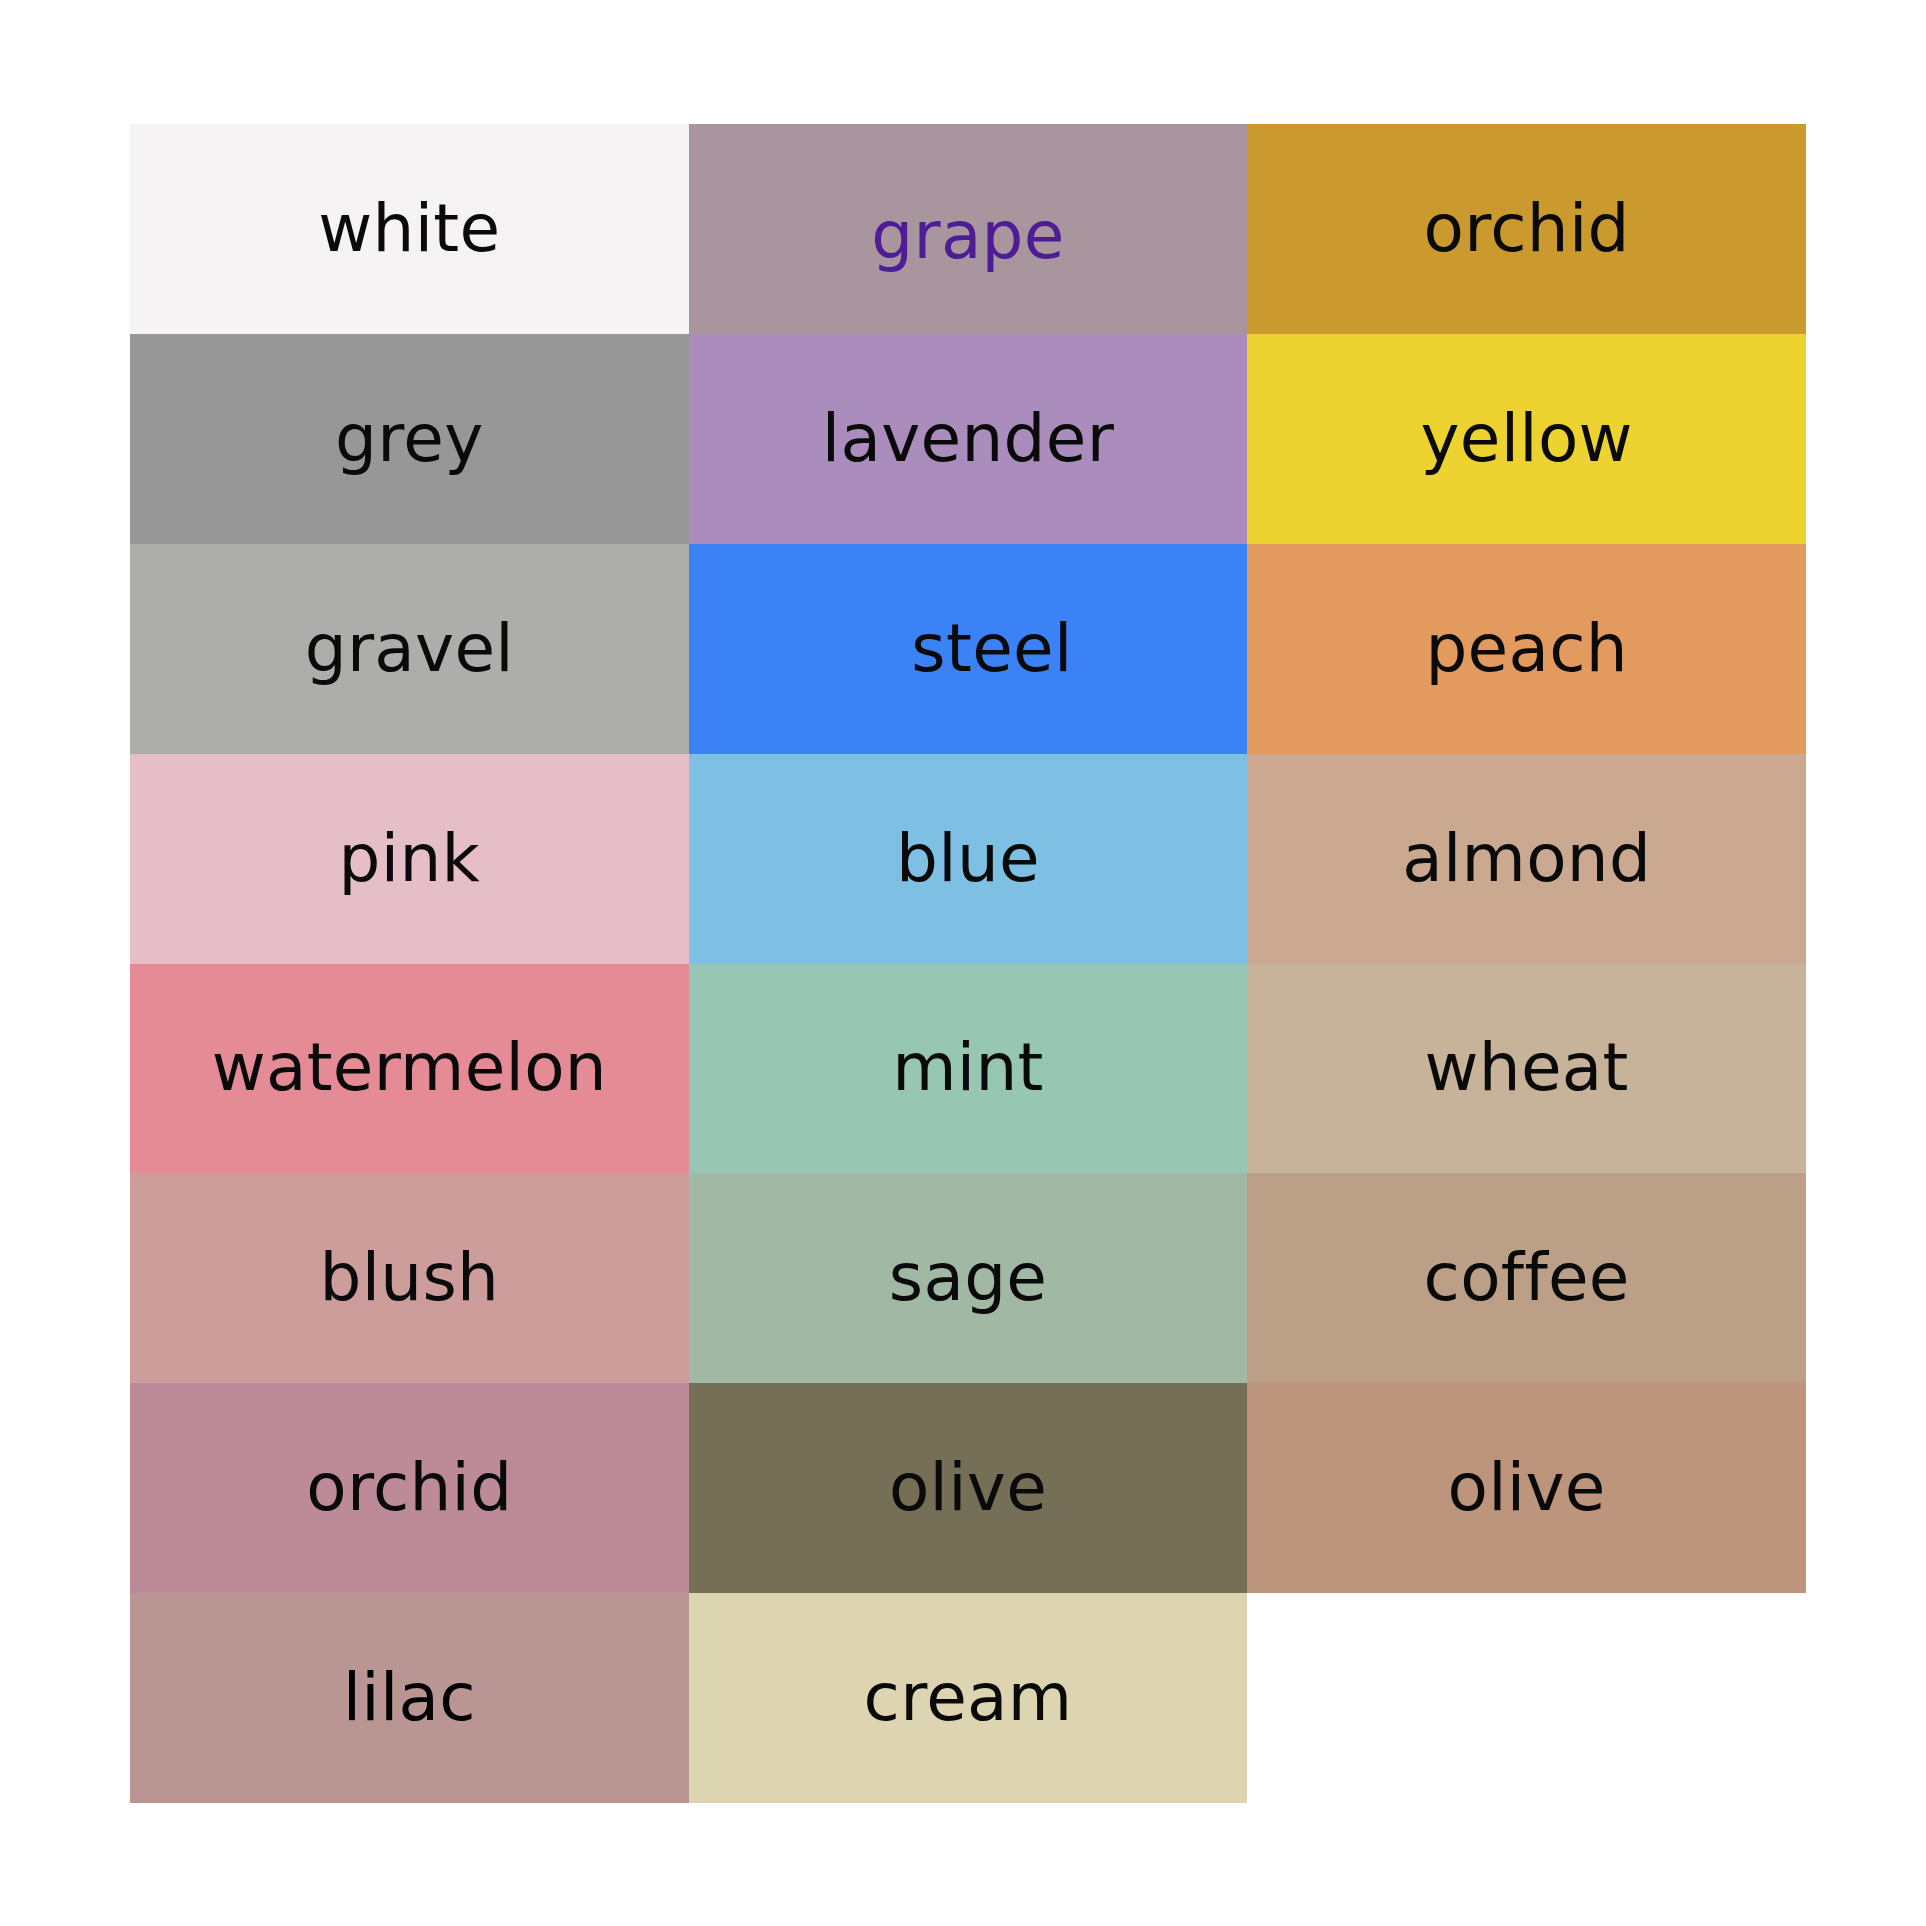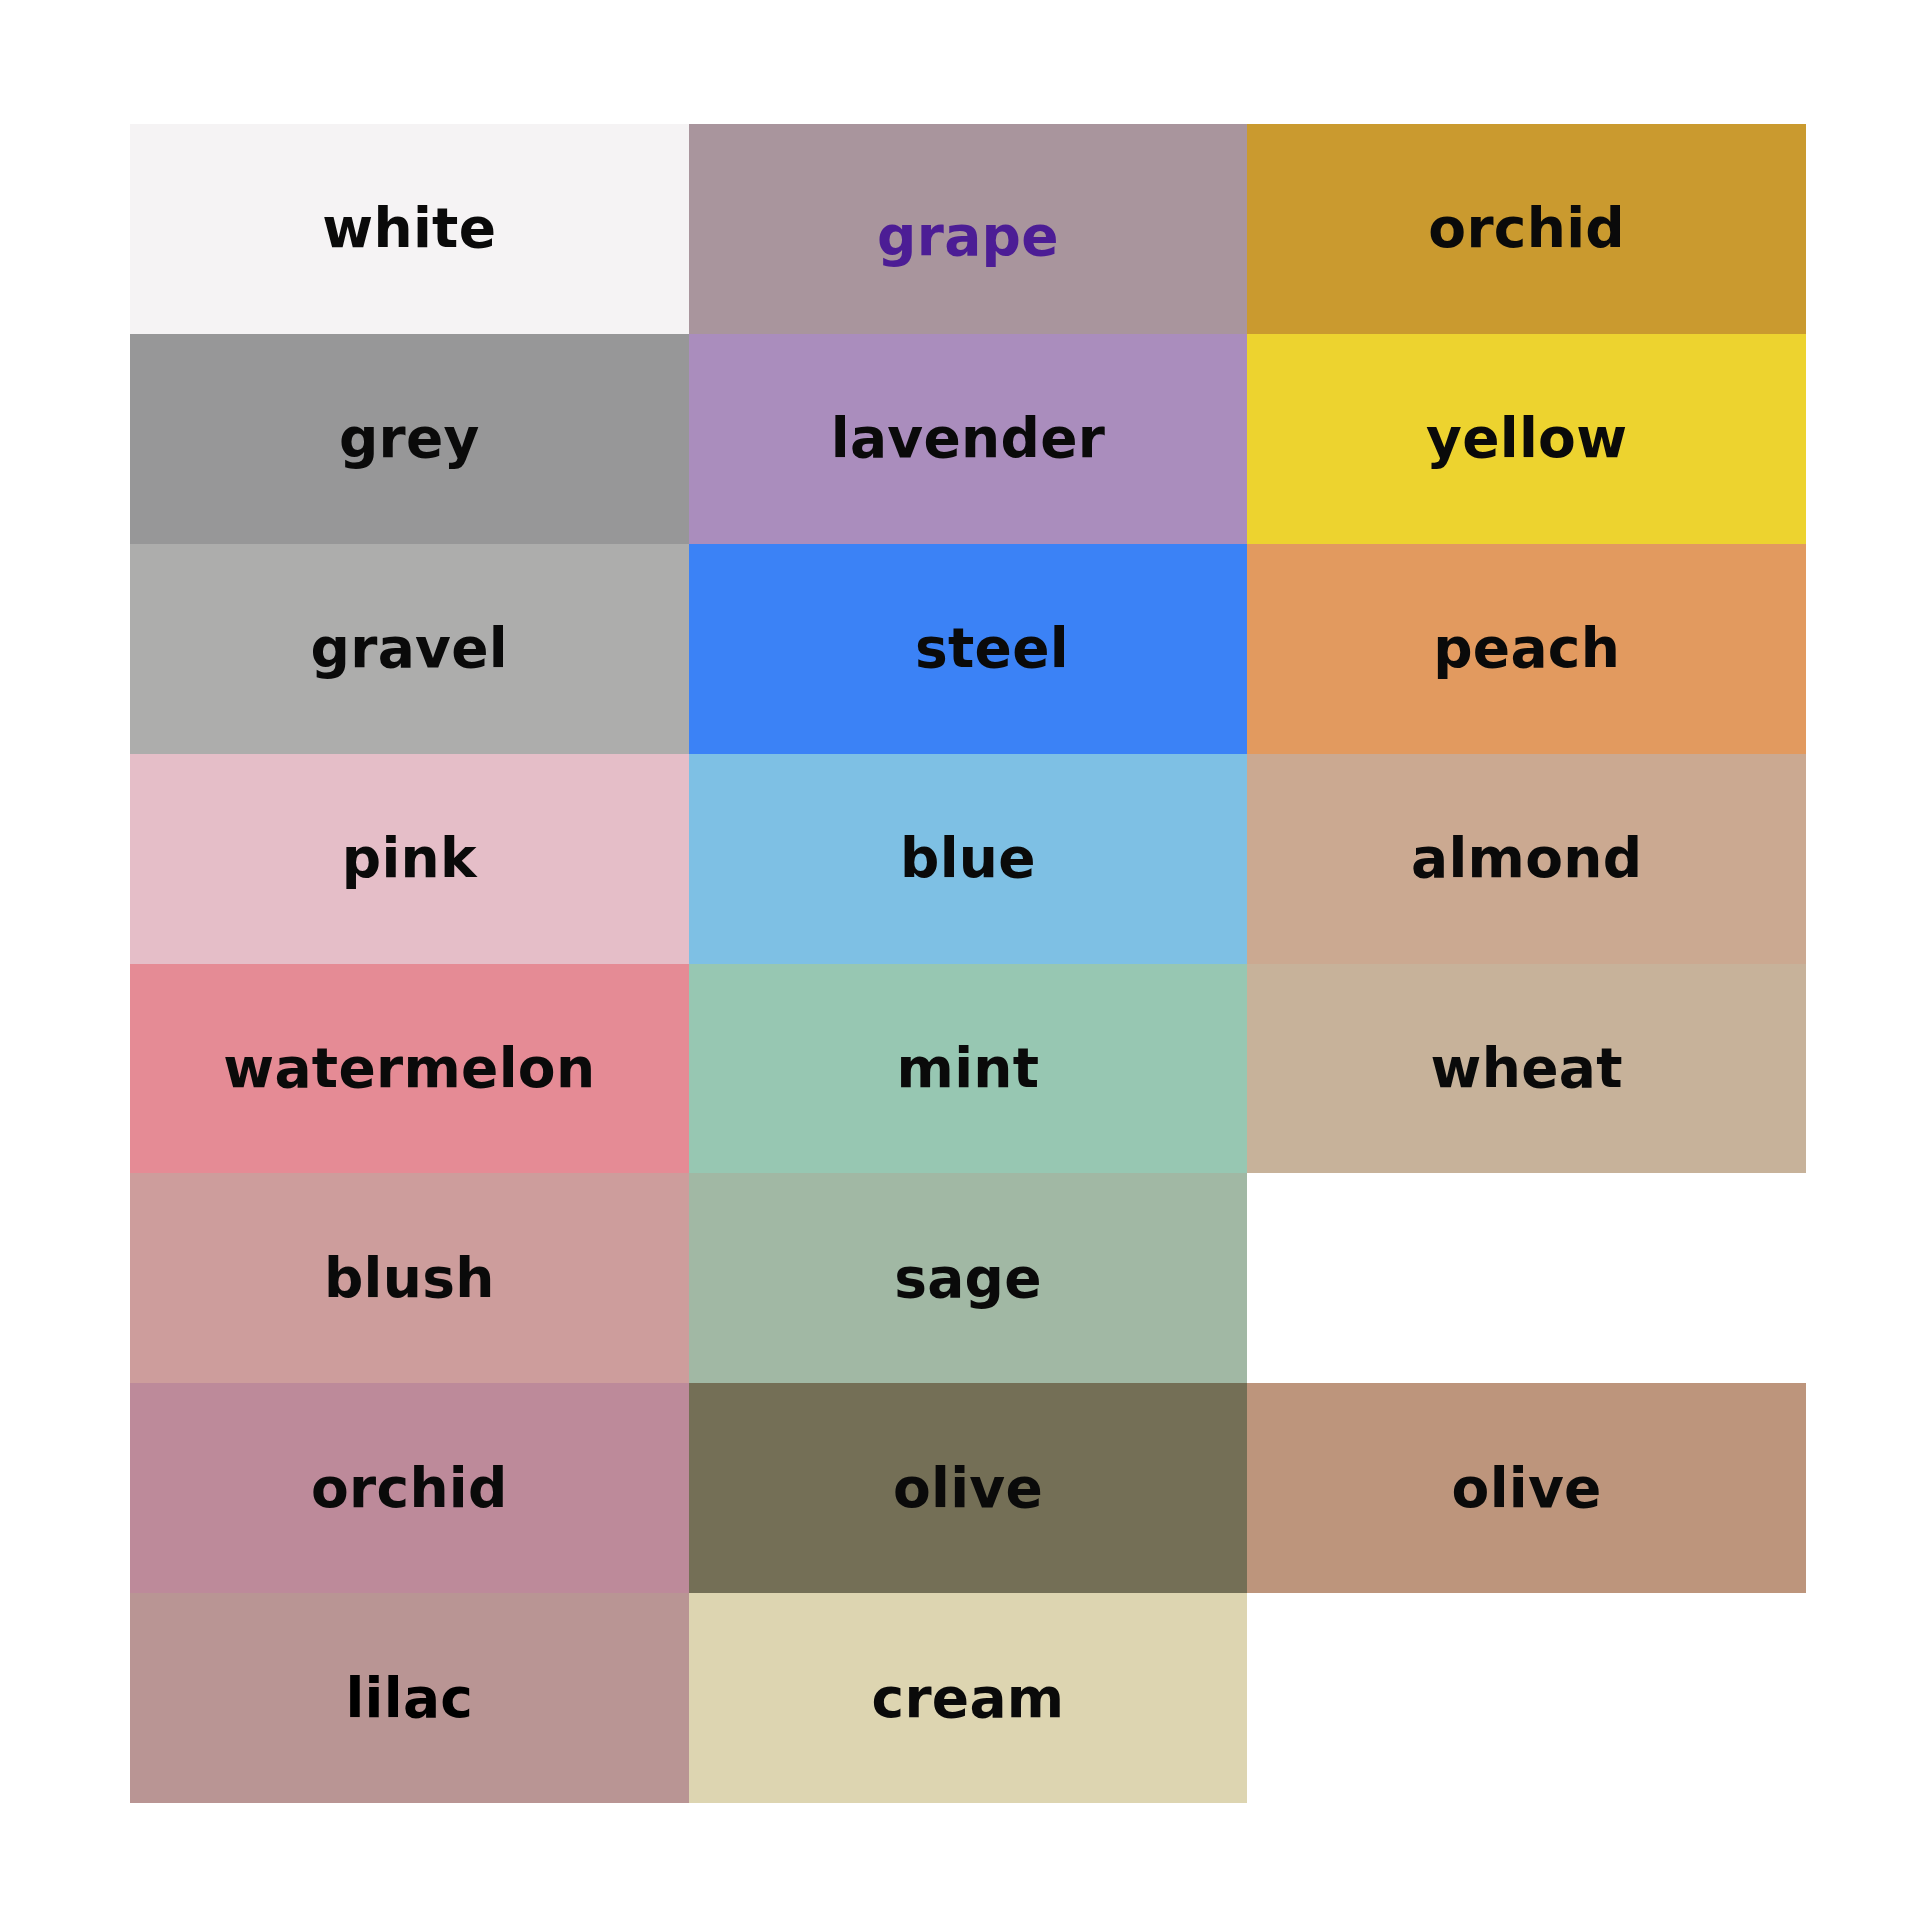--- a/index.html
+++ b/index.html
@@ -37,22 +37,22 @@
     display: flex;
     align-items: center;
     justify-content: center;
     overflow: hidden;
   }
   .swatch-cell.is-empty {
     background: #ffffff;
   }
   .swatch-label {
     font-family: "DejaVu Sans", sans-serif;
-    font-size: 55px;
-    font-weight: 700;
+    font-size: 66px;
+    font-weight: 400;
     line-height: 1;
     color: #0a0a0a;
     letter-spacing: 0.3px;
     text-align: center;
     white-space: nowrap;
     user-select: none;
   }
 </style>
 </head>
 <body>
@@ -115,19 +115,22 @@
       </div>
       <div class="swatch-cell" style="grid-area: 3 / 3; background: rgb(226, 154, 95);">
         <span class="swatch-label" style="color: rgb(10, 10, 10);">peach</span>
       </div>
       <div class="swatch-cell" style="grid-area: 4 / 3; background: rgb(203, 169, 145);">
         <span class="swatch-label" style="color: rgb(10, 10, 10);">almond</span>
       </div>
       <div class="swatch-cell" style="grid-area: 5 / 3; background: rgb(199, 178, 154);">
         <span class="swatch-label" style="color: rgb(10, 10, 10);">wheat</span>
       </div>
+      <div class="swatch-cell" style="grid-area: 6 / 3; background: rgb(187, 159, 134);">
+        <span class="swatch-label" style="color: rgb(10, 10, 10);">coffee</span>
+      </div>
       <div class="swatch-cell" style="grid-area: 7 / 3; background: rgb(189, 149, 124);">
         <span class="swatch-label" style="color: rgb(10, 10, 10);">olive</span>
       </div>
       <div class="swatch-cell is-empty" style="grid-area: 8 / 3; background: rgb(255, 255, 255);"></div>
     </div>
 </div>
 
 
 </body></html>

